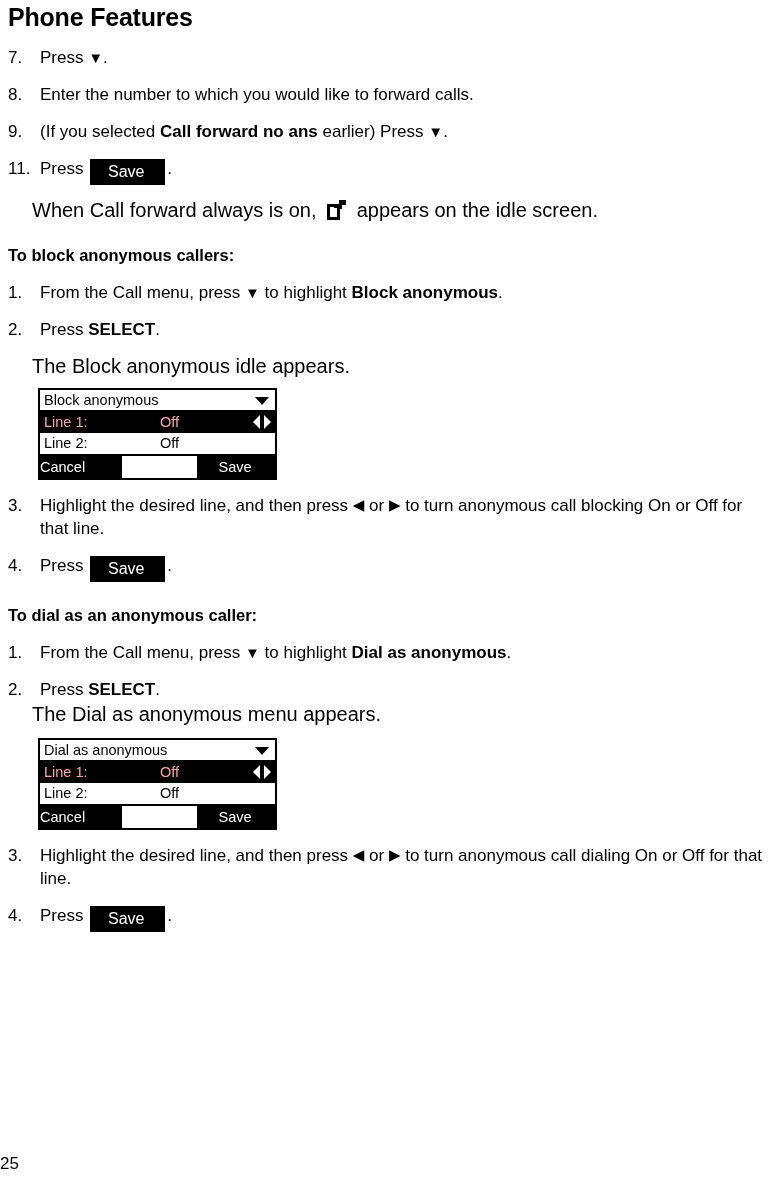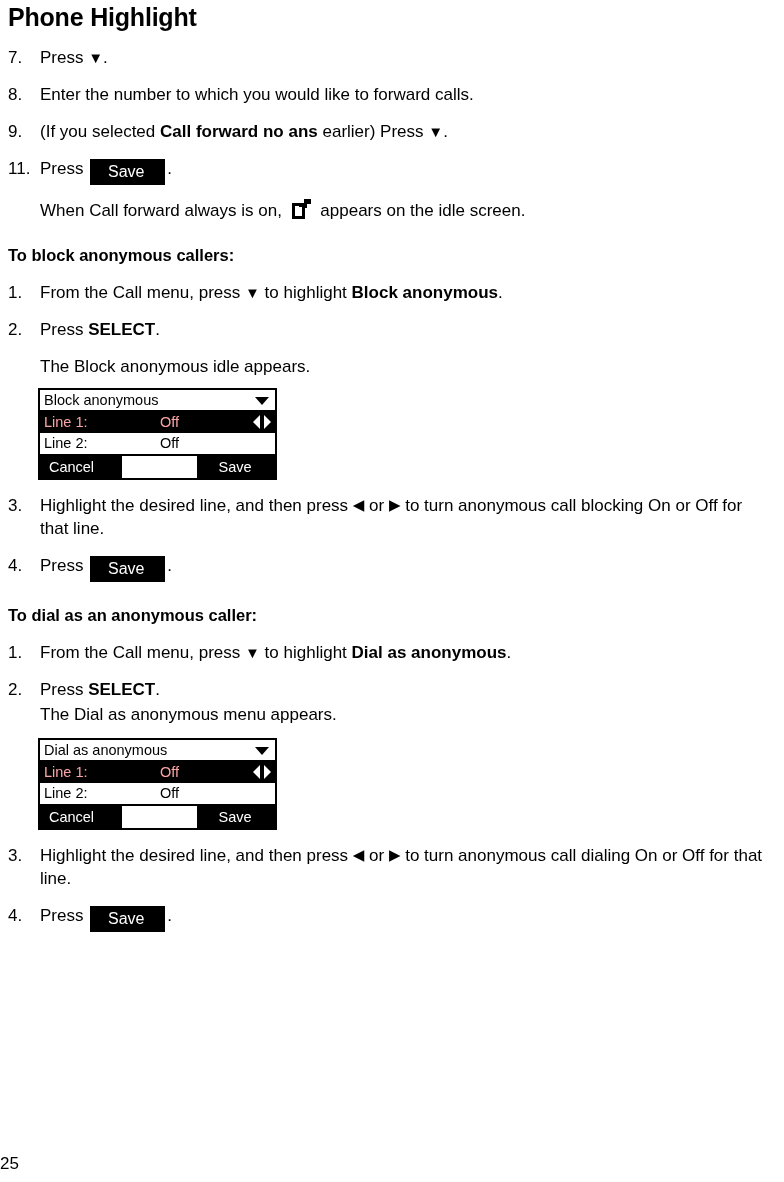--- a/index.html
+++ b/index.html
@@ -60,23 +60,23 @@
     width: 32px;
     text-align: left;
   }
   .step-body {
     flex: 1 1 auto;
     padding-right: 2px;
   }
 
   
   .sub-para {
-    font-size: 17px;
+    font-size: 20px;
     line-height: 23px;
-    margin-left: 32px;
+    margin-left: 24px;
     margin-top: 14px;
   }
   .sub-para.nogap { margin-top: 2px; }
 
   b, .bold { font-weight: bold; }
 
   
   .arrow {
     display: inline-block;
     font-size: 15px;
@@ -238,21 +238,20 @@
   .sk {
     background: #000000;
     color: #ffffff;
     font-size: 14.5px;
     line-height: 22px;
     height: 22px;
     box-sizing: border-box;
   }
   .sk.left {
     flex: 0 0 82px;
-    text-align: center;
     padding-right: 19px;
   }
   .sk.mid {
     flex: 1 1 auto;
     background: #ffffff;
   }
   .sk.right {
     flex: 0 0 78px;
     text-align: center;
     padding-right: 2px;
@@ -267,21 +266,21 @@
     text-align: left;
     font-size: 17px;
     line-height: 20px;
   }
 </style>
 </head>
 <body>
 
 <div class="page">
 
-  <h1 class="page-title">Phone Highlight</h1>
+  <h1 class="page-title">Phone Features</h1>
 
   <div class="step">
     <span class="step-num">7.</span>
     <span class="step-body">Press <span class="arrow arrow-down">▼</span>.</span>
   </div>
 
   <div class="step">
     <span class="step-num">8.</span>
     <span class="step-body">Enter the number to which you would like to forward calls.</span>
   </div>

